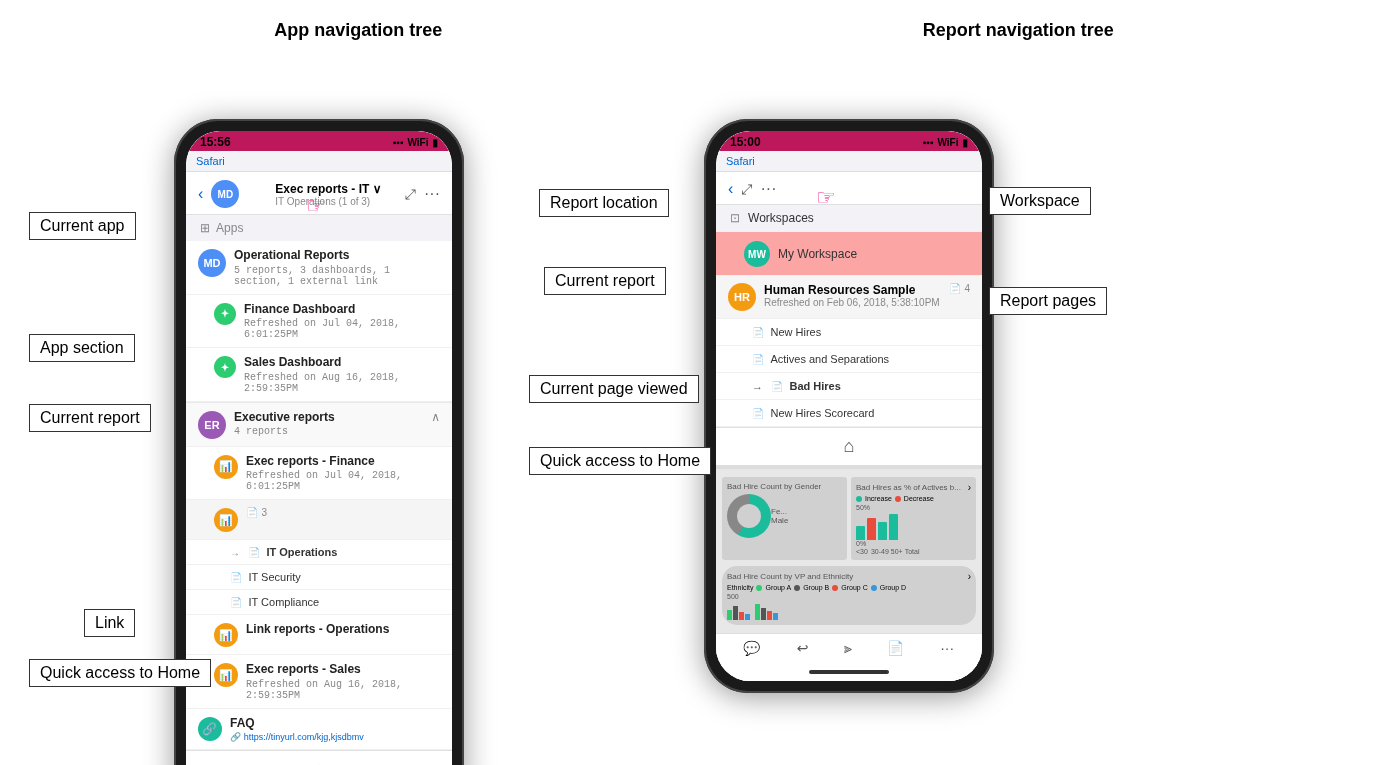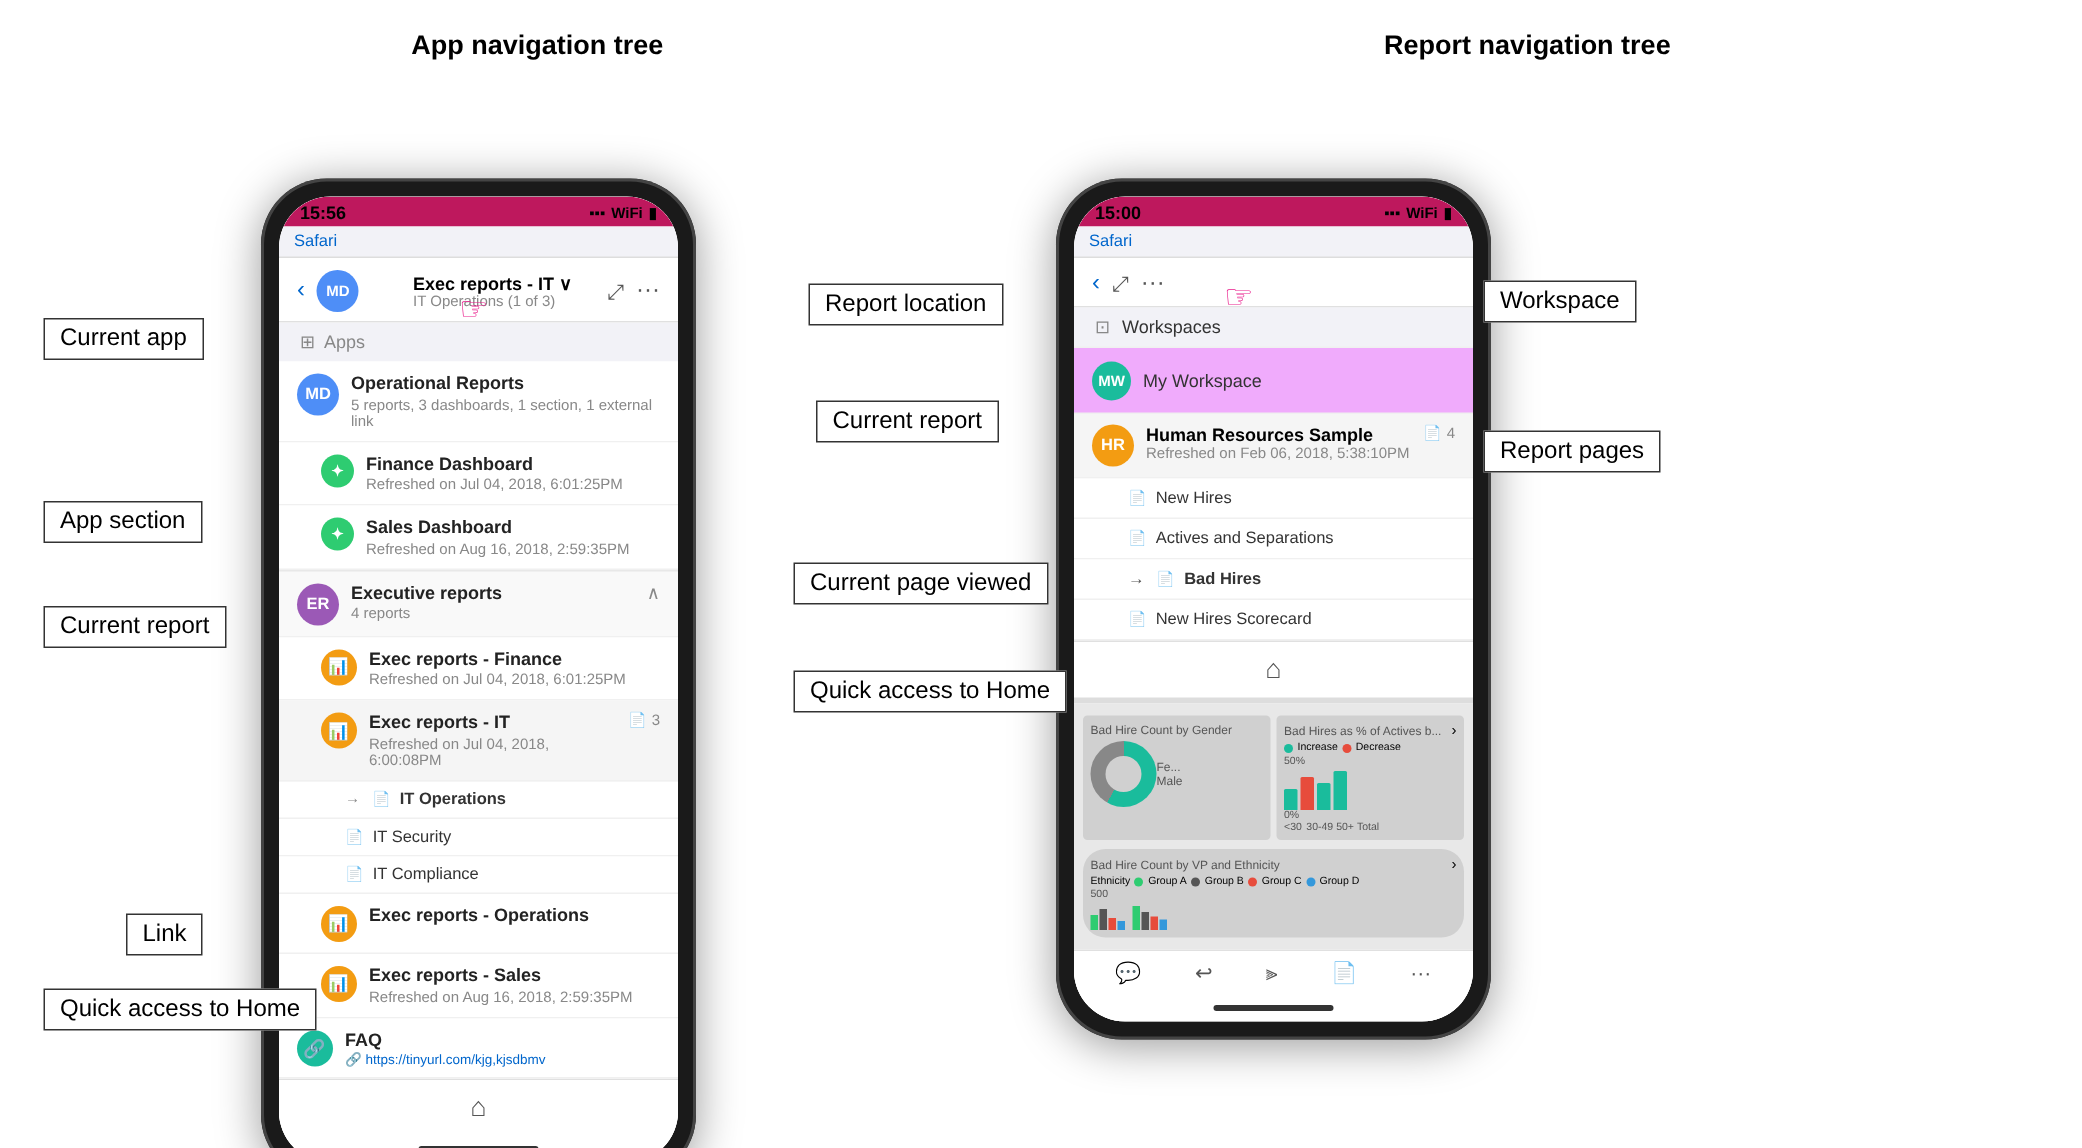--- a/index.html
+++ b/index.html
@@ -119,21 +119,21 @@
     }
 
     .icon-blue { background: #4e8ef7; }
     .icon-green { background: #2ecc71; }
     .icon-orange { background: #f39c12; }
     .icon-teal { background: #1abc9c; }
     .icon-er { background: #9b59b6; }
 
     .nav-item-content { flex: 1; min-width: 0; }
     .nav-item-title { font-size: 12px; font-weight: 600; color: #222; line-height: 1.3; }
-    .nav-item-subtitle { font-size: 10px; color: #888; margin-top: 1px; }
+    .nav-item-subtitle { font-size: 10px; color: #888; margin-top: 1px; font-family: Liberation Mono, monospace; }
 
     .section-expand {
       color: #888; font-size: 12px;
     }
 
     
     .nav-subitem {
       background: #fff;
       display: flex;
       align-items: center;
@@ -186,24 +186,24 @@
       border-top: 1px solid #e0e0e0;
       display: flex;
       justify-content: space-around;
       padding: 6px 10px;
       font-size: 16px;
       color: #555;
     }
 
     
     .workspace-item {
-      background: #f0abfc;
-      display: flex;
-      align-items: center;
-      padding: 8px 12px;
+      background: #fca5a5;
+      display: flex;
+      align-items: center;
+      padding: 8px 28px;
       gap: 8px;
       border-bottom: 1px solid #f0f0f0;
     }
     .workspace-label { font-size: 12px; color: #333; }
 
     
     .report-list-item {
       background: #fff;
       padding: 7px 12px;
       border-bottom: 1px solid #f0f0f0;
@@ -370,24 +370,20 @@
             <div class="nav-item" style="padding-left:28px;">
               <div class="nav-item-icon icon-orange" style="width:24px;height:24px;font-size:11px;">📊</div>
               <div class="nav-item-content">
                 <div class="nav-item-title">Exec reports - Finance</div>
                 <div class="nav-item-subtitle">Refreshed on Jul 04, 2018, 6:01:25PM</div>
               </div>
             </div>
 
             <div class="nav-item" style="padding-left:28px; background:#f5f5f5;">
               <div class="nav-item-icon icon-orange" style="width:24px;height:24px;font-size:11px;">📊</div>
-              <div class="nav-item-content">
-                <div class="nav-item-title">Exec reports - IT</div>
-                <div class="nav-item-subtitle">Refreshed on Jul 04, 2018, 6:00:08PM</div>
-              </div>
               <div style="display:flex;align-items:center;gap:3px;">
                 <span style="font-size:10px;color:#888;">📄</span>
                 <span style="font-size:10px;color:#888;">3</span>
               </div>
             </div>
 
             <div class="nav-subitem current">
               <span class="nav-subitem-arrow">→</span>
               <span class="nav-subitem-icon">📄</span>
               <span>IT Operations</span>
@@ -399,21 +395,21 @@
             </div>
 
             <div class="nav-subitem">
               <span class="nav-subitem-icon">📄</span>
               <span>IT Compliance</span>
             </div>
 
             <div class="nav-item" style="padding-left:28px;">
               <div class="nav-item-icon icon-orange" style="width:24px;height:24px;font-size:11px;">📊</div>
               <div class="nav-item-content">
-                <div class="nav-item-title">Exec reports - Operations</div>
+                <div class="nav-item-title">Link reports - Operations</div>
                 <div class="nav-item-subtitle"></div>
               </div>
             </div>
 
             <div class="nav-item" style="padding-left:28px;">
               <div class="nav-item-icon icon-orange" style="width:24px;height:24px;font-size:11px;">📊</div>
               <div class="nav-item-content">
                 <div class="nav-item-title">Exec reports - Sales</div>
                 <div class="nav-item-subtitle">Refreshed on Aug 16, 2018, 2:59:35PM</div>
               </div>

